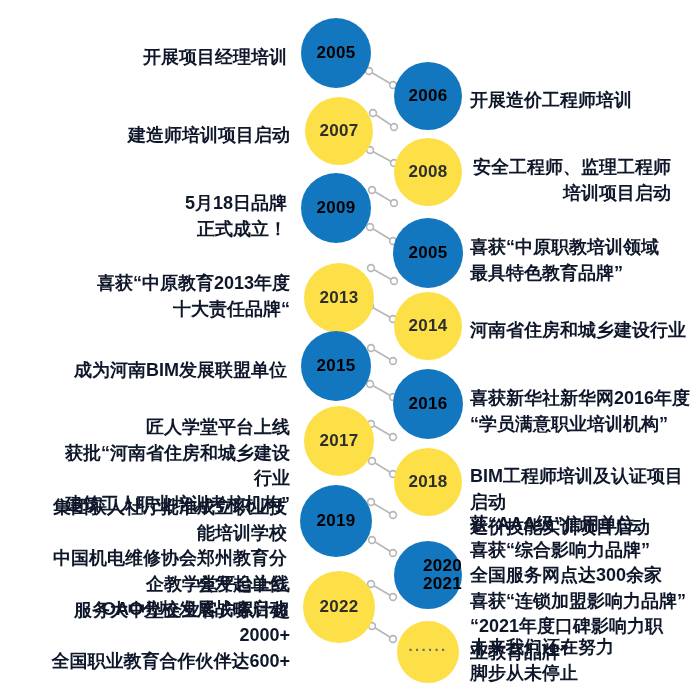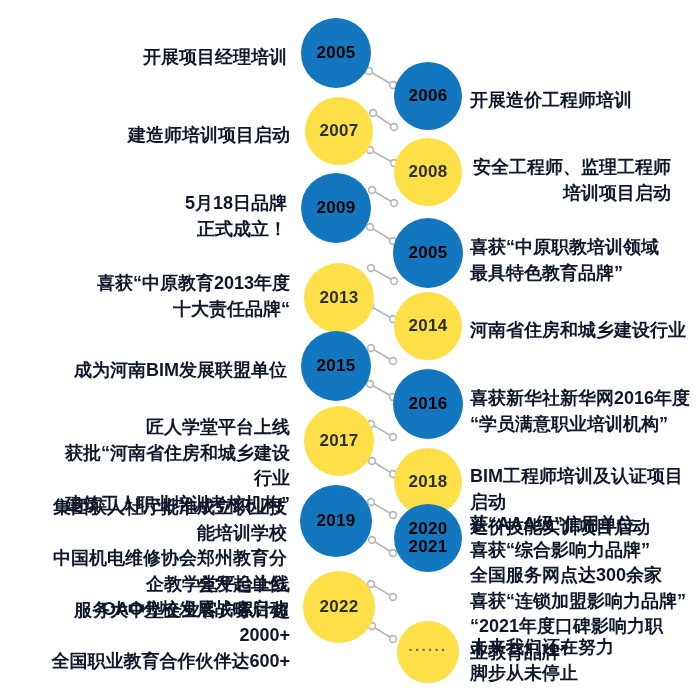--- a/index.html
+++ b/index.html
@@ -184,21 +184,21 @@
       </div>
       <div class="node gray" style="left: 304px; top: 406px; width: 70px; height: 70px;">
         <div class="node-year">2017</div>
       </div>
       <div class="node gray" style="left: 394px; top: 448px; width: 68px; height: 68px;">
         <div class="node-year">2018</div>
       </div>
       <div class="node blue" style="left: 300px; top: 485px; width: 72px; height: 72px;">
         <div class="node-year">2019</div>
       </div>
-      <div class="node blue" style="left: 394px; top: 504px; width: 68px; height: 68px;">
+      <div class="node blue" style="left: 394px; top: 541px; width: 68px; height: 68px; align-items: flex-end;">
         <div class="node-year">2020</div>
         <div class="node-year">2021</div>
       </div>
       <div class="node gray" style="left: 303px; top: 571px; width: 72px; height: 72px;">
         <div class="node-year">2022</div>
       </div>
       <div class="node gray dots" style="left: 397px; top: 621px; width: 62px; height: 62px;">
         <div class="node-year">······</div>
       </div>
     </div>

